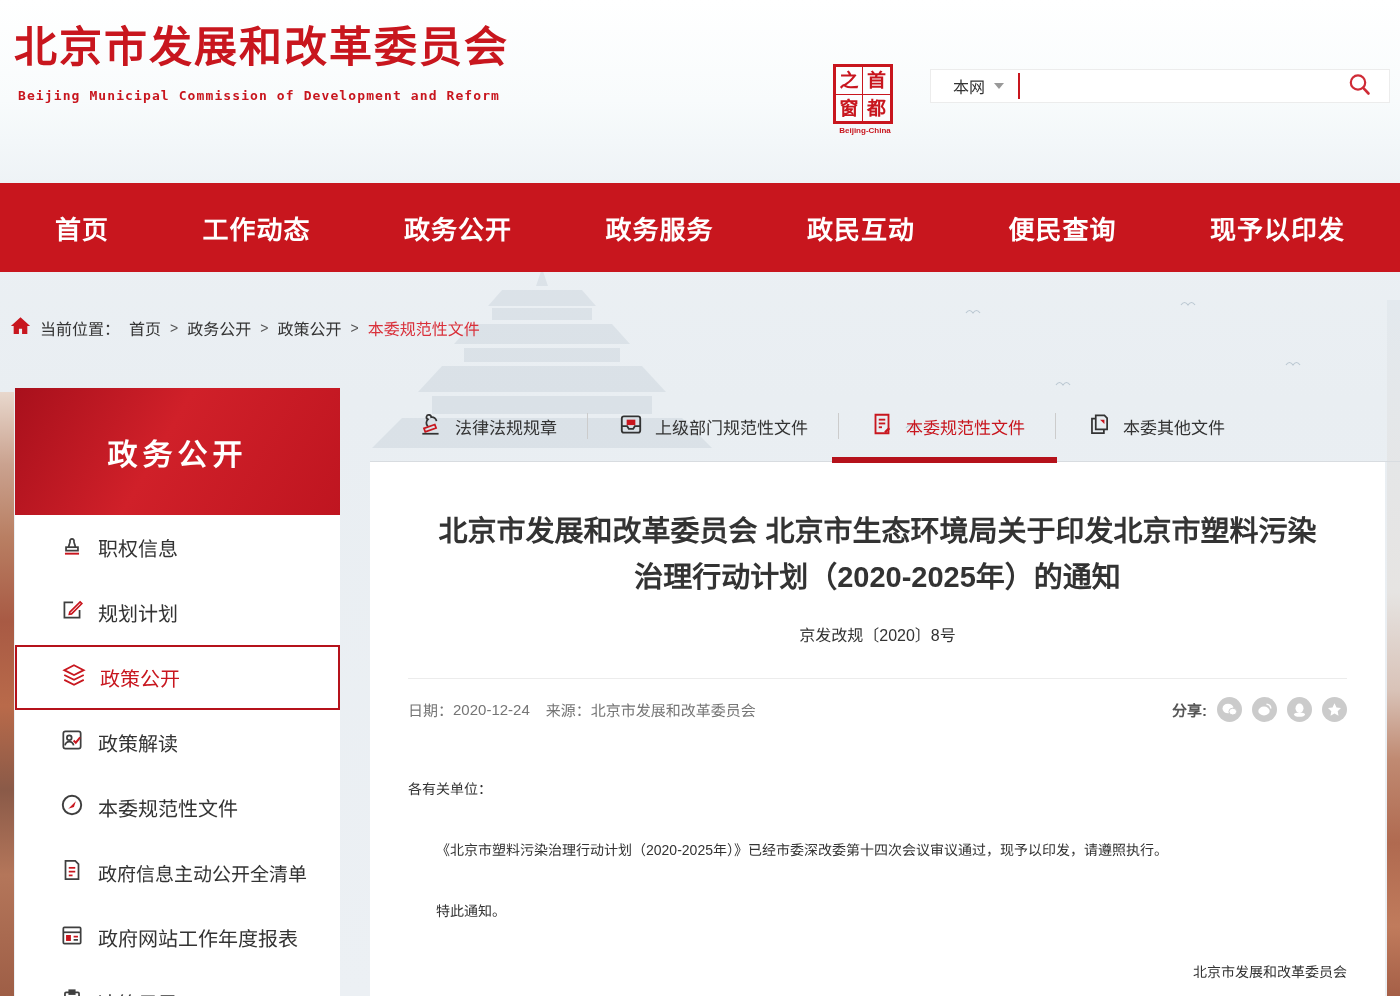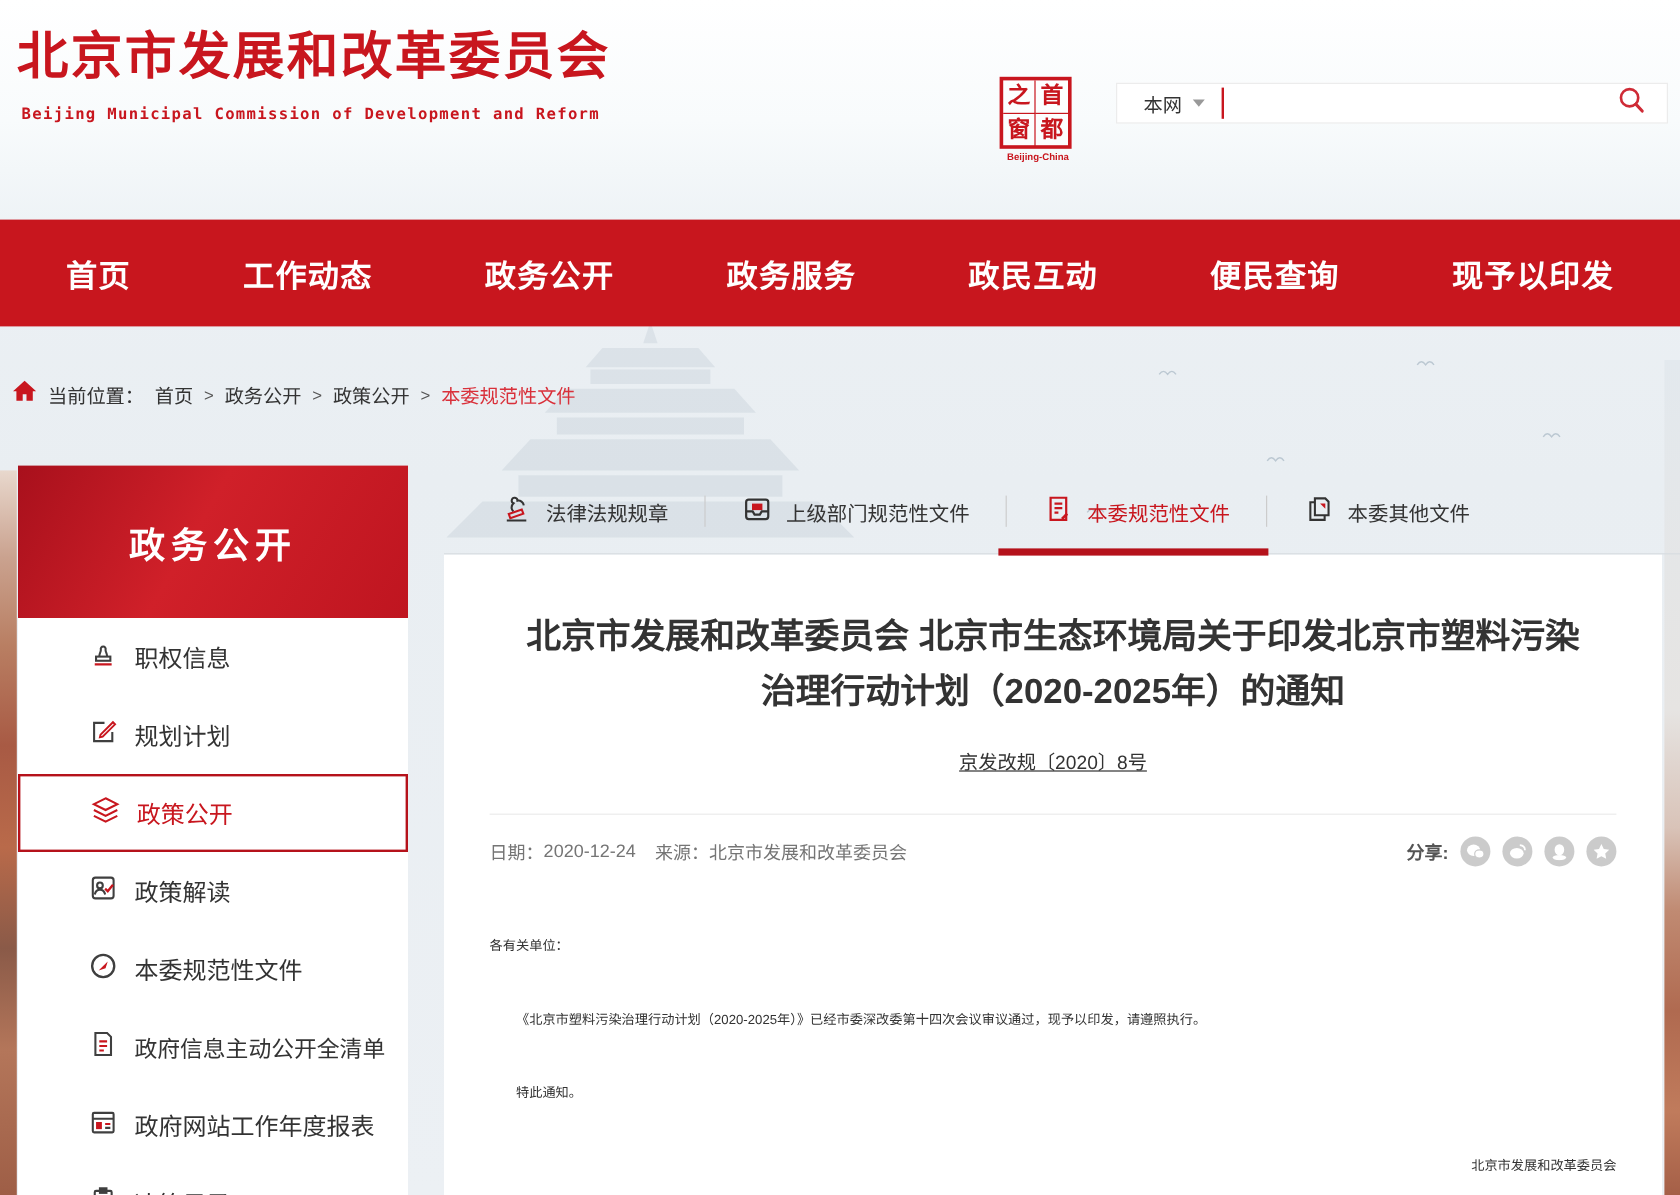--- a/index.html
+++ b/index.html
@@ -52,47 +52,47 @@
     gap: 9px; font-size: 16px; color: #333; }
   .crumb-link { cursor: pointer; }
   .crumb-sep { color: #555; font-size: 14px; }
   .crumb-current { color: #d9303a; }
   
   .sidebar { position: absolute; left: 15px; top: 388px; width: 325px; }
   .sidebar-head { height: 127px; display: flex; align-items: center; justify-content: center;
     background: linear-gradient(120deg, #a8101c 0%, #d02029 45%, #bf1520 100%); }
   .sidebar-head span { color: #fff; font-size: 30px; font-weight: bold; letter-spacing: 5px; }
   .sidebar-list { background: #fff; }
-  .side-item { height: 65px; display: flex; align-items: center; padding-left: 58px; gap: 13px;
+  .side-item { height: 65px; display: flex; align-items: center; padding-left: 44px; gap: 13px;
     font-size: 20px; color: #333; cursor: pointer; background: #fff; }
   .side-item.active { border: 2px solid #b5121b; color: #c8161e; }
   .side-item svg { flex: 0 0 auto; }
   .side-item.long { font-size: 19px; }
   
   .main { position: absolute; left: 370px; top: 390px; width: 1015px; }
   .tabs { position: relative; height: 72px; display: flex; align-items: center; padding-left: 18px; }
   .tab { display: flex; align-items: center; gap: 11px; font-size: 17px; color: #333;
     padding: 0 30px; cursor: pointer; white-space: nowrap; }
   .tab.active { color: #c8161e; }
   .tab-divider { width: 1px; height: 26px; background: #ccc; }
   .tabs-baseline { position: absolute; left: 0; bottom: 0; width: 1030px; height: 1px; background: #d8dce0; }
   .tabs-underline { position: absolute; left: 462px; bottom: -1px; width: 225px; height: 6px; background: #b5121b; }
   .panel { background: #fff; width: 1015px; min-height: 534px; padding: 46px 38px 60px; }
   .article-title { max-width: 880px; margin: 0 auto; font-size: 29px; font-weight: bold;
     line-height: 46px; color: #333; text-align: center; }
-  .doc-number { text-align: center; font-size: 16px; color: #333; margin-top: 22px; text-decoration: underline; }
+  .doc-number { text-align: center; font-size: 16px; color: #333; margin-top: 22px; }
   .meta { margin-top: 32px; border-top: 1px solid #ececec; padding-top: 18px;
     display: flex; justify-content: space-between; align-items: center; }
   .meta-left { font-size: 15px; color: #757575; display: flex; align-items: center; }
   .meta-left .gap { width: 16px; }
   .share { display: flex; align-items: center; gap: 10px; }
   .share-label { font-size: 15px; font-weight: bold; color: #555; }
   .share-icon { width: 25px; height: 25px; border-radius: 50%; background: #cbcbcb;
     display: flex; align-items: center; justify-content: center; cursor: pointer; }
-  .article-body { margin-top: 44px; font-size: 11px; color: #333; line-height: 47px; }
+  .article-body { margin-top: 44px; font-size: 14px; color: #333; line-height: 47px; }
   .article-body p { margin: 0 0 14px; }
   .indent { text-indent: 2em; }
   .signature { text-align: right; margin-top: 16px; }
 </style>
 </head>
 <body>
 
 <div class="page">
 
   <div class="bg-top"></div>

